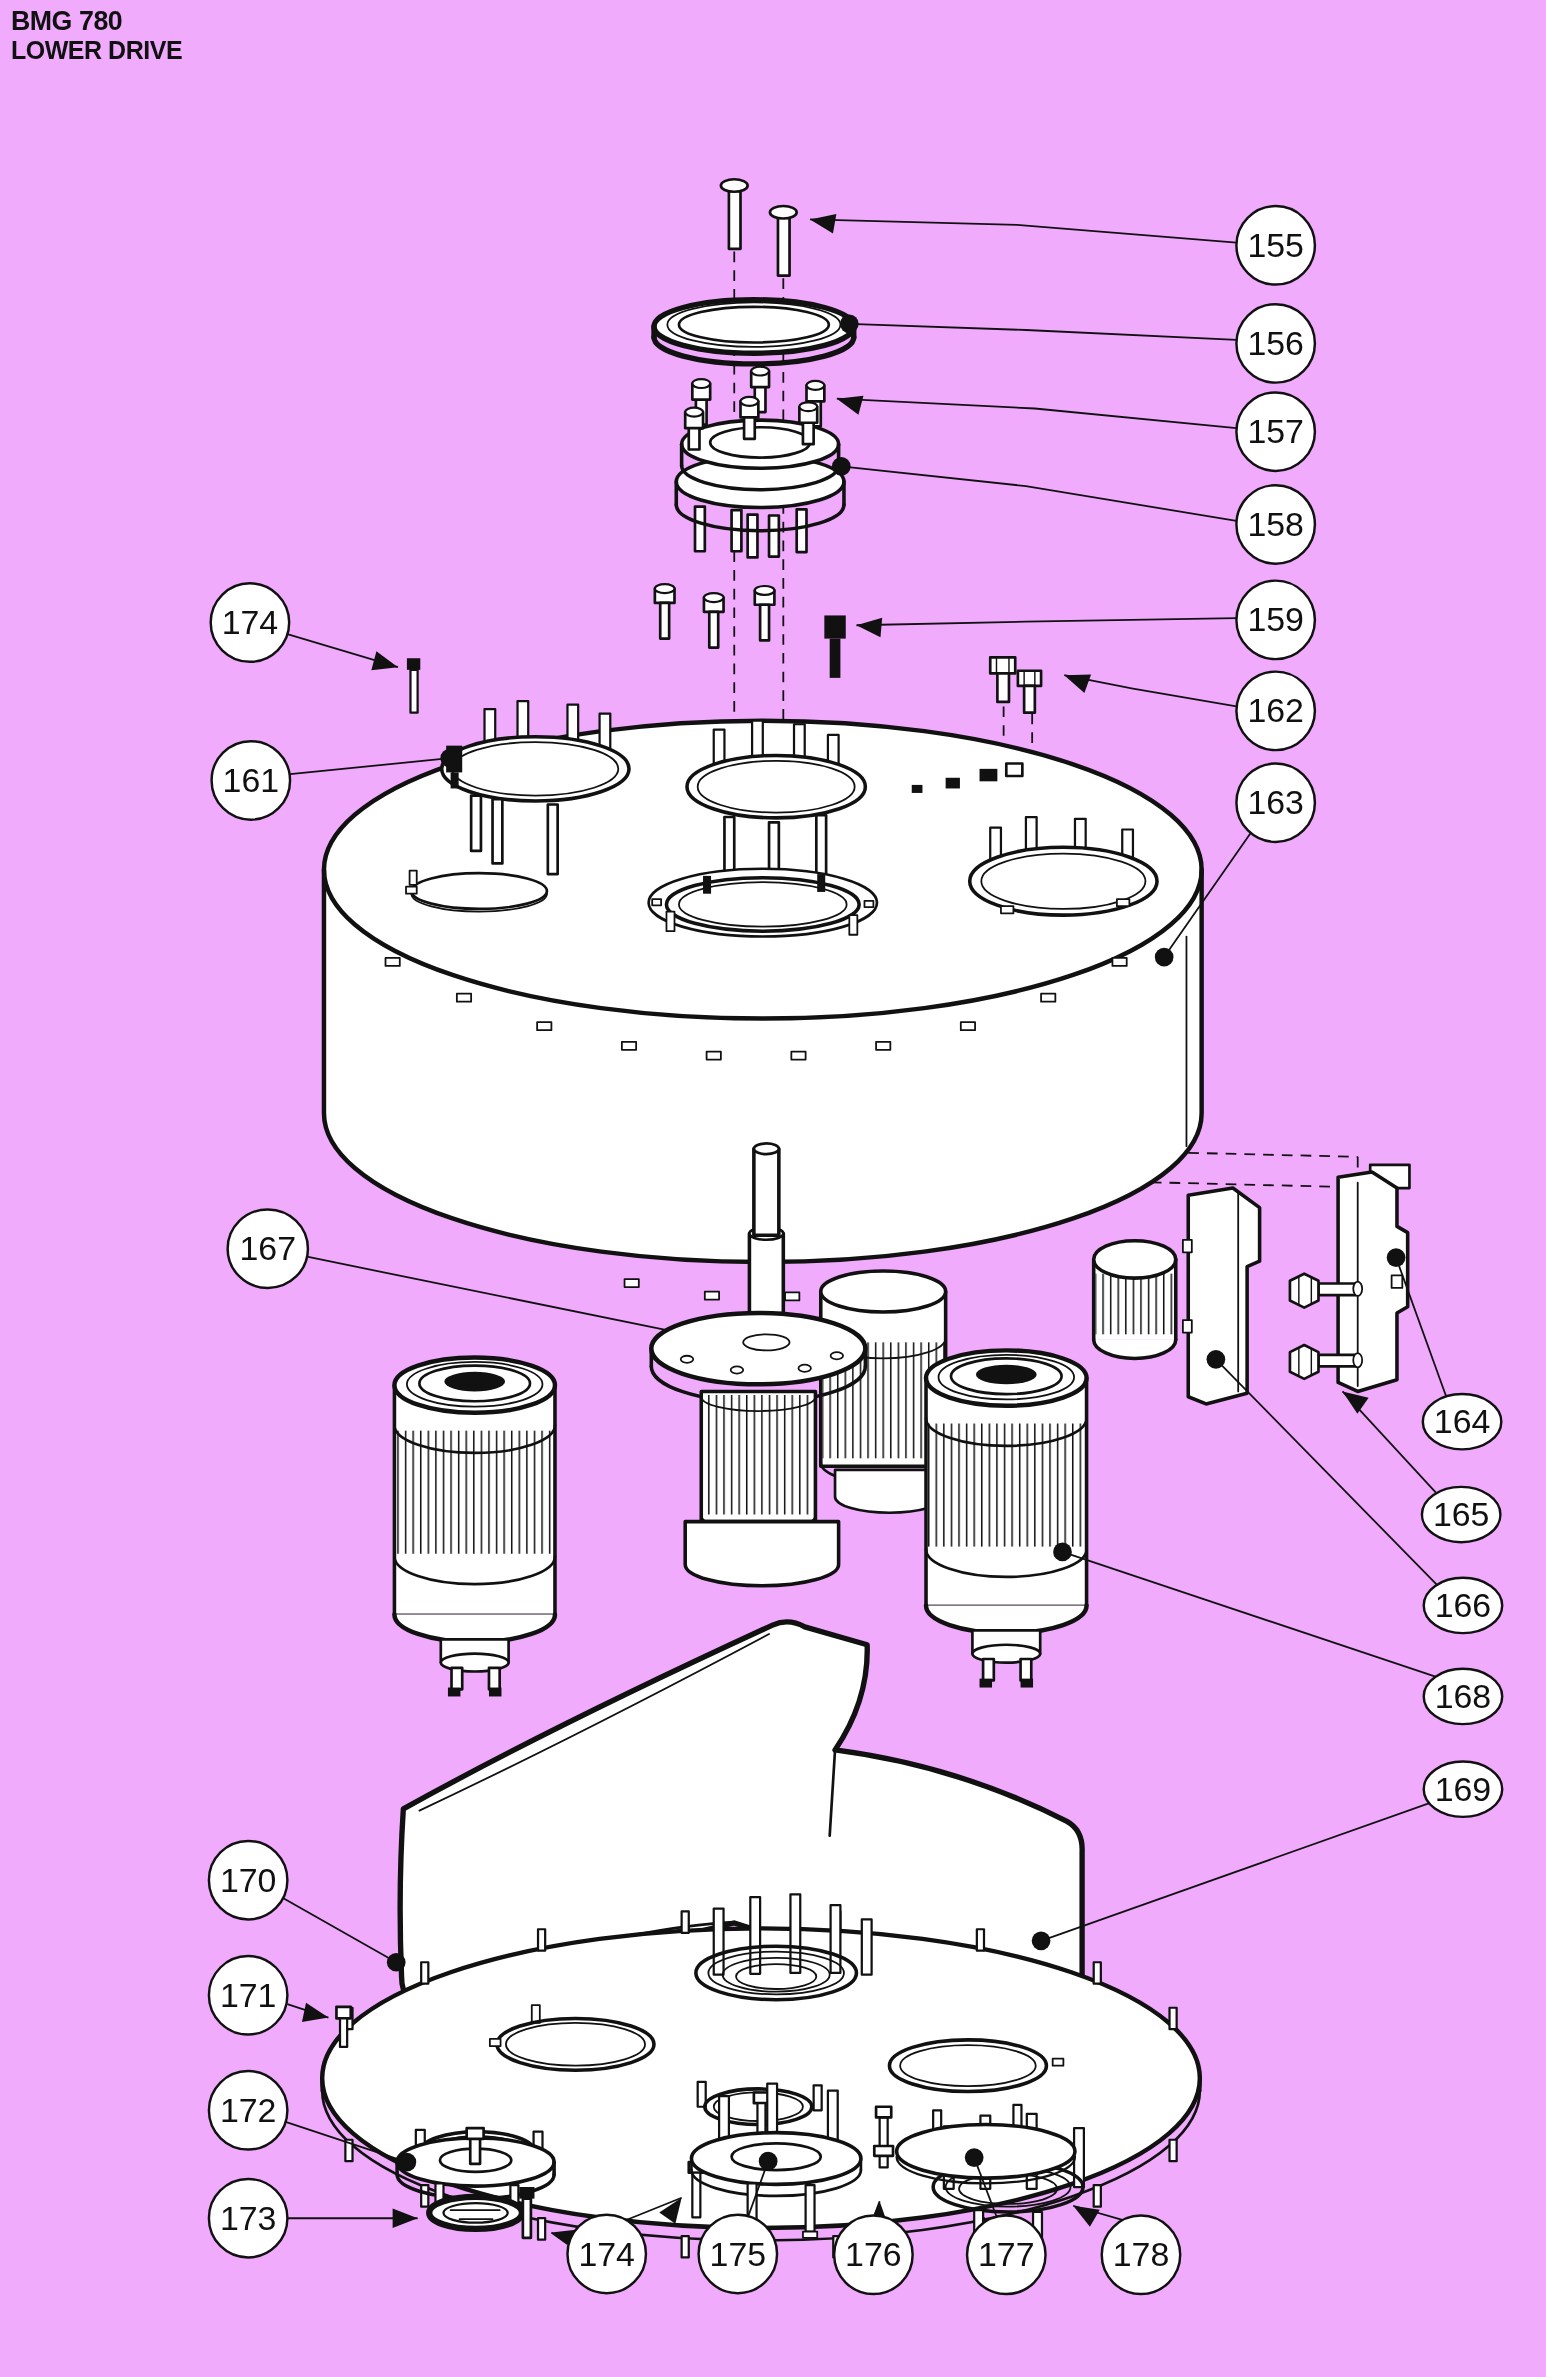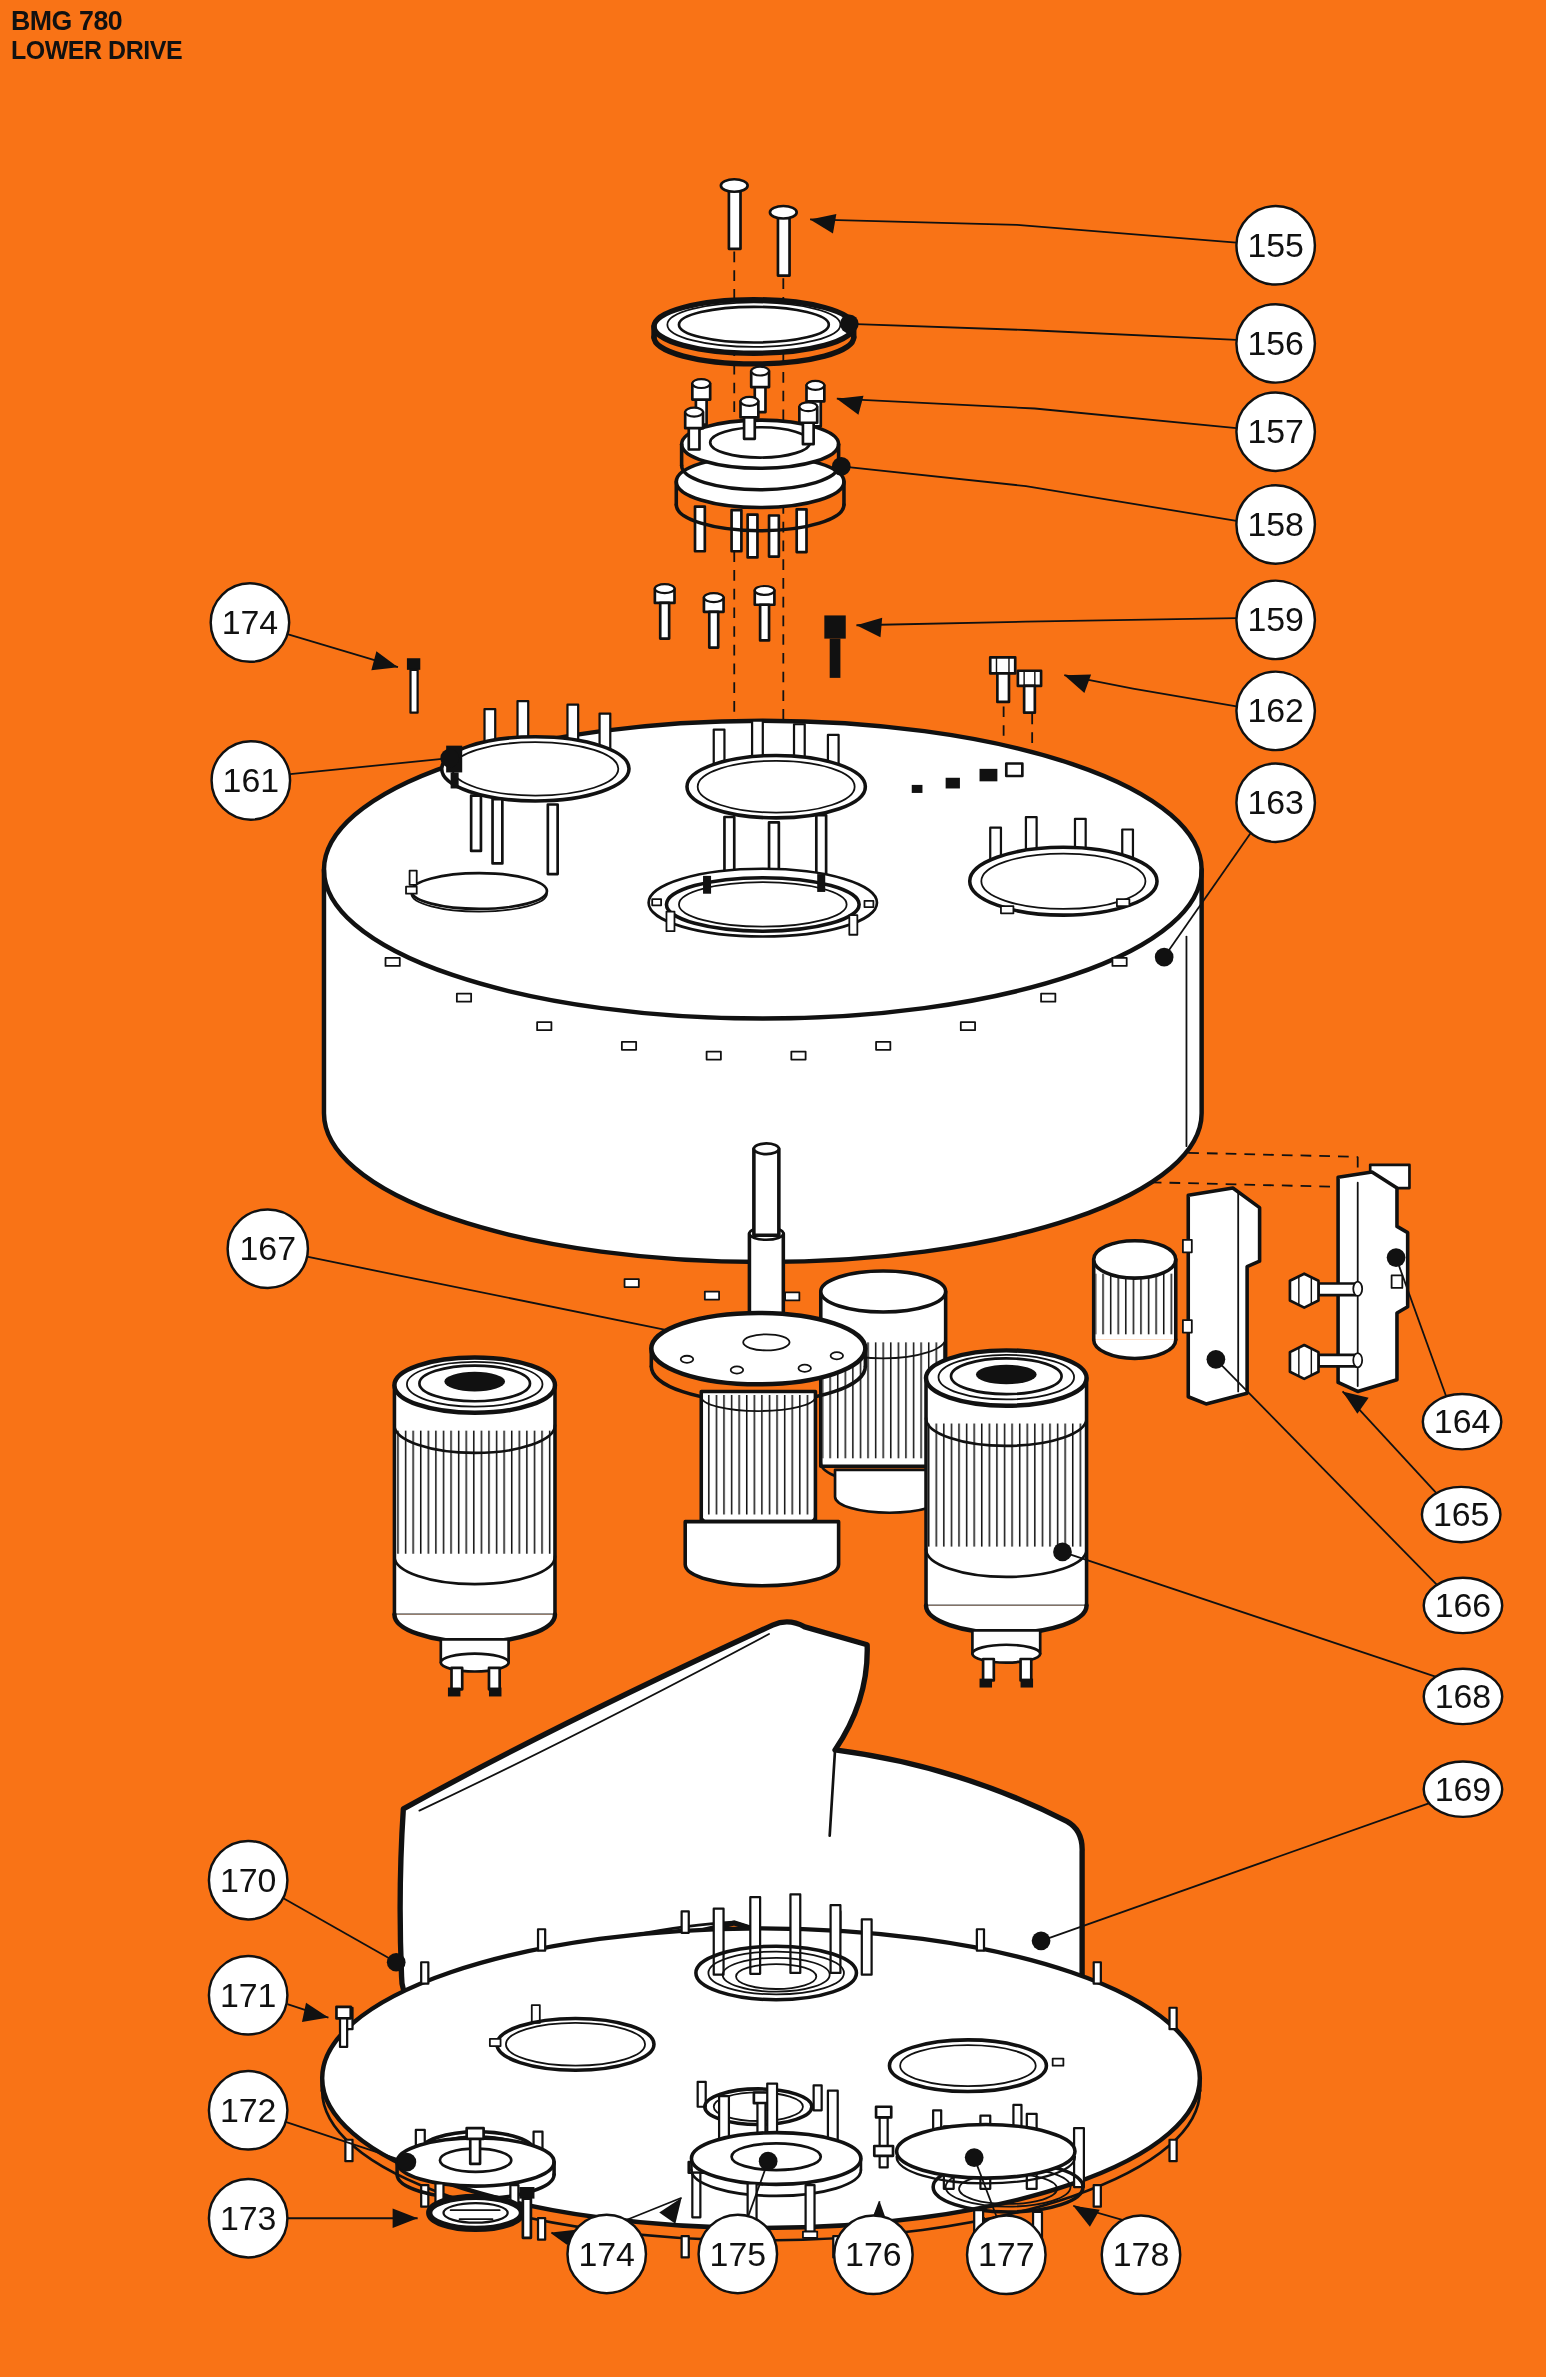--- a/index.html
+++ b/index.html
@@ -1,16 +1,16 @@
 <!DOCTYPE html>
 <html style="font-size:14.3px"><head>
 <meta charset="utf-8">
 <style>
   html,body{margin:0;padding:0;background:#e8e8e8;}
-  .page{position:relative;width:1547px;height:2377px;background:#f97316;margin:0 auto;overflow:hidden;
+  .page{position:relative;width:1547px;height:2377px;background:#f0abfc;margin:0 auto;overflow:hidden;
         font-family:"Liberation Sans",sans-serif;}
   svg{position:absolute;inset:0;}
   .t1{font:bold 30px "Liberation Sans",sans-serif;fill:#111;letter-spacing:-0.5px;}
   .t2{font:bold 28px "Liberation Sans",sans-serif;fill:#111;letter-spacing:-0.5px;}
   .leader{fill:none;stroke:#111;stroke-width:2;}
   .bubble{fill:#fff;stroke:#111;stroke-width:2.75;}
   .clabel{font:38px "Liberation Sans",sans-serif;fill:#111;text-anchor:middle;}
   .dash{fill:none;stroke:#111;stroke-width:2;stroke-dasharray:12 9;}
   .ln{fill:none;stroke:#111;stroke-linecap:round;stroke-linejoin:round;}
   .wh{fill:#fff;stroke:#111;stroke-linecap:round;stroke-linejoin:round;}

